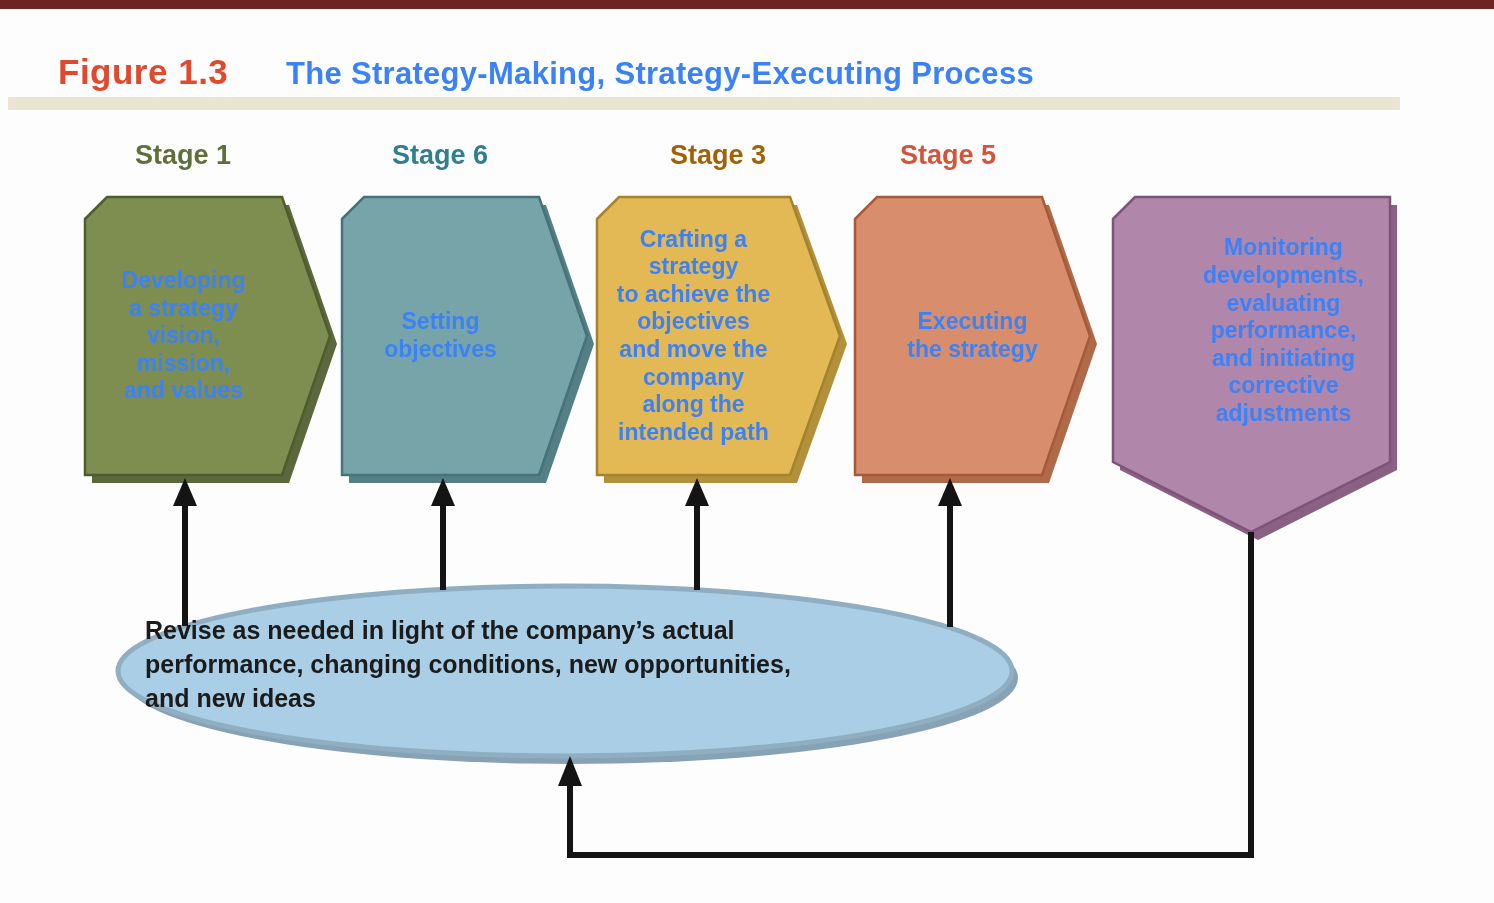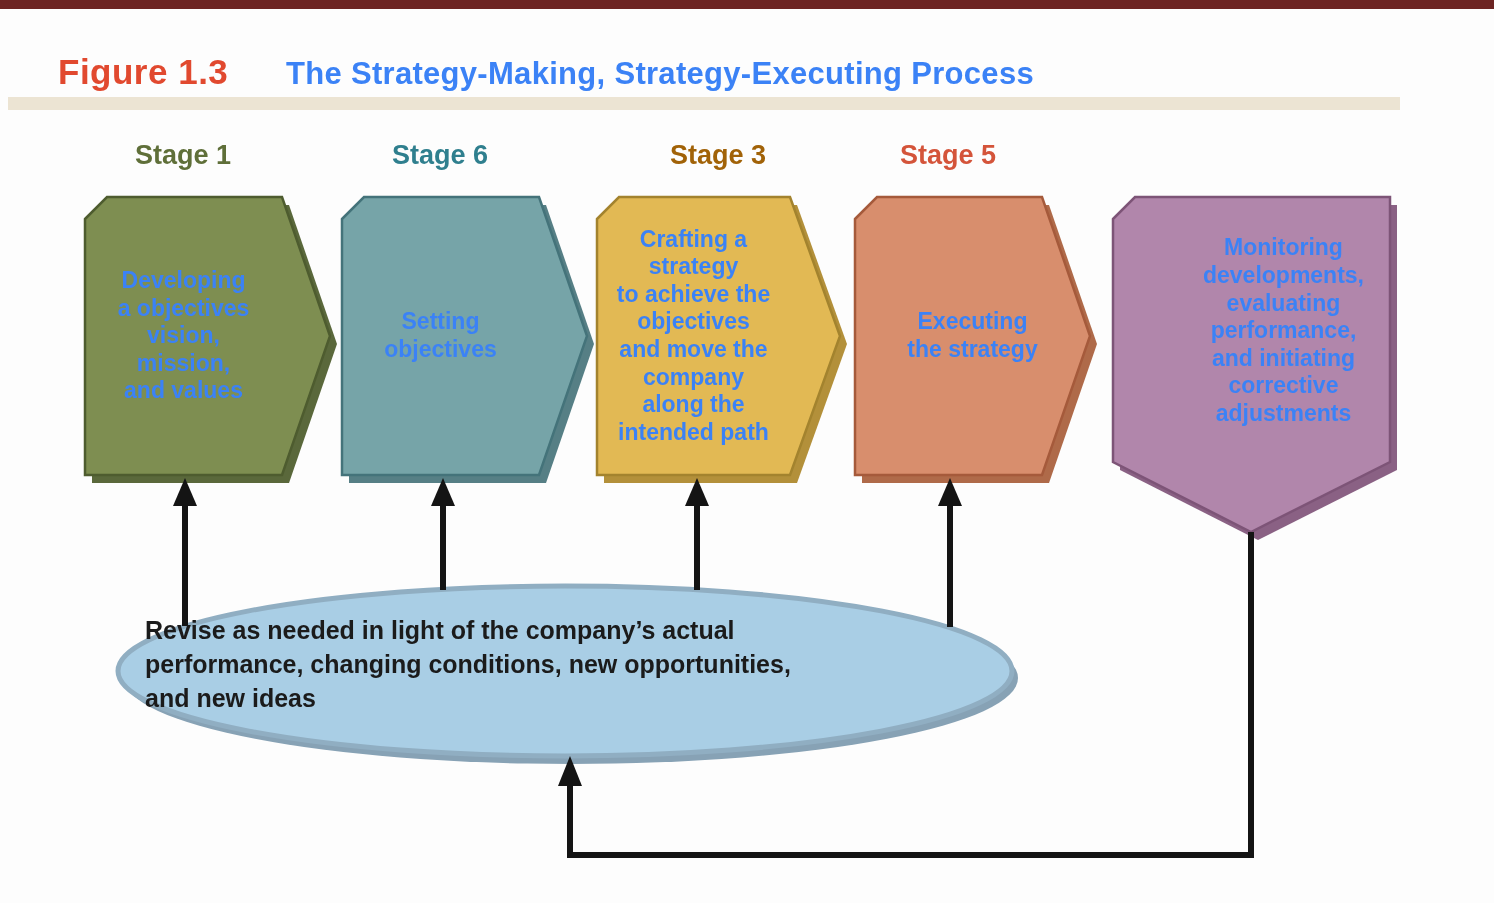--- a/index.html
+++ b/index.html
@@ -86,21 +86,21 @@
     <polygon points="685,506 709,506 697,478" fill="#141414"></polygon>
 
     <line x1="950" y1="627" x2="950" y2="506" stroke-width="6" stroke="#141414"></line>
     <polygon points="938,506 962,506 950,478" fill="#141414"></polygon>
 
     <polyline points="1251,532 1251,855 570,855 570,786" fill="none" stroke-width="6" stroke="#141414"></polyline>
     <polygon points="558,786 582,786 570,756" fill="#141414"></polygon>
   </svg>
 
   <div class="shape-text" style="left:85px;  top:197px; width:197px; height:278px;">Developing
-a objectives
+a strategy
 vision,
 mission,
 and values</div>
   <div class="shape-text" style="left:342px; top:197px; width:197px; height:278px;">Setting
 objectives</div>
   <div class="shape-text" style="left:597px; top:197px; width:193px; height:278px;">Crafting a
 strategy
 to achieve the
 objectives
 and move the

